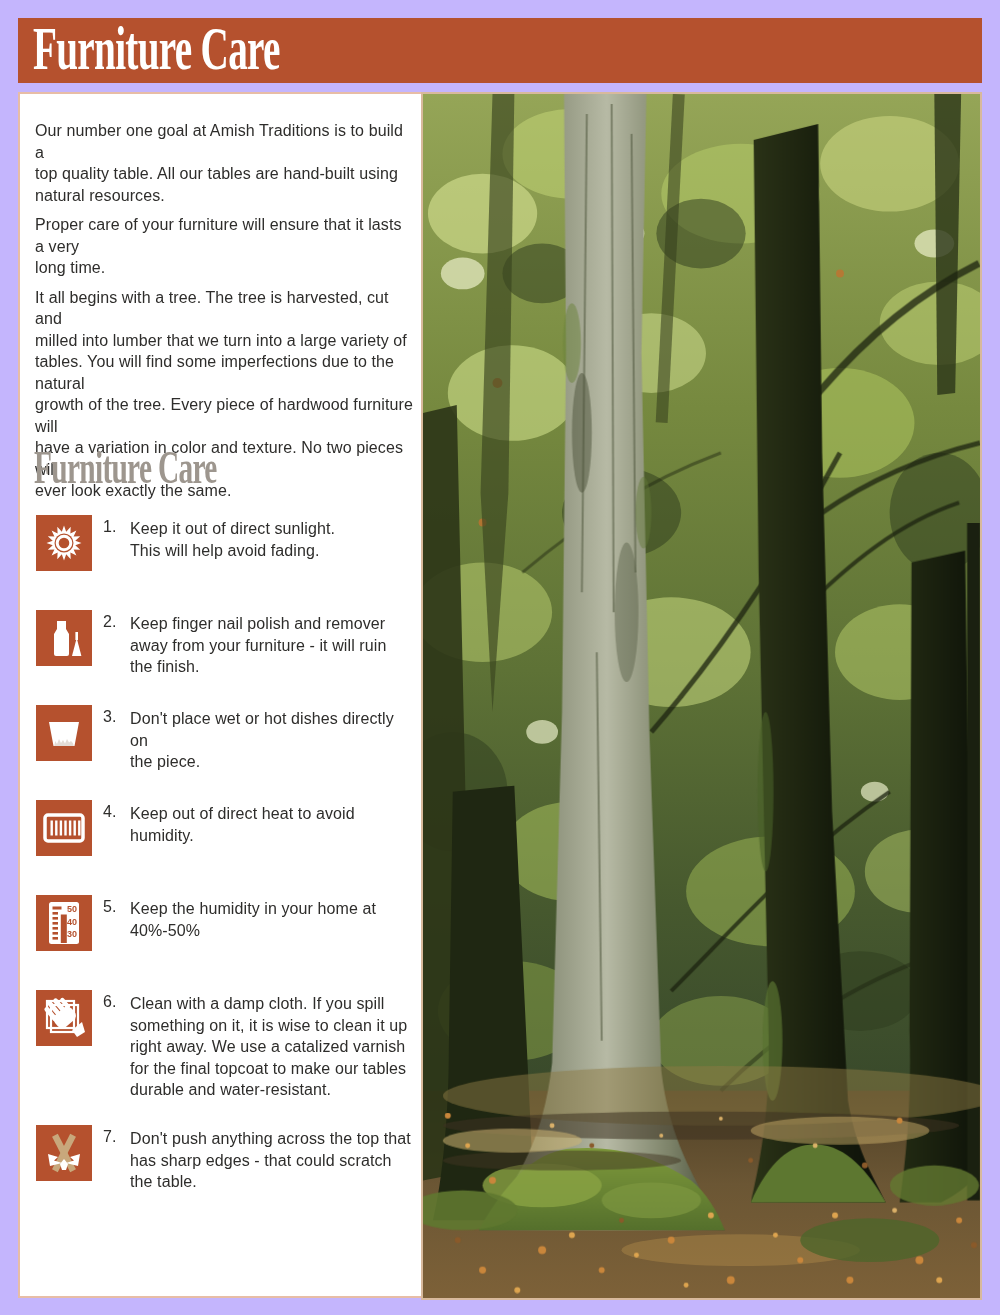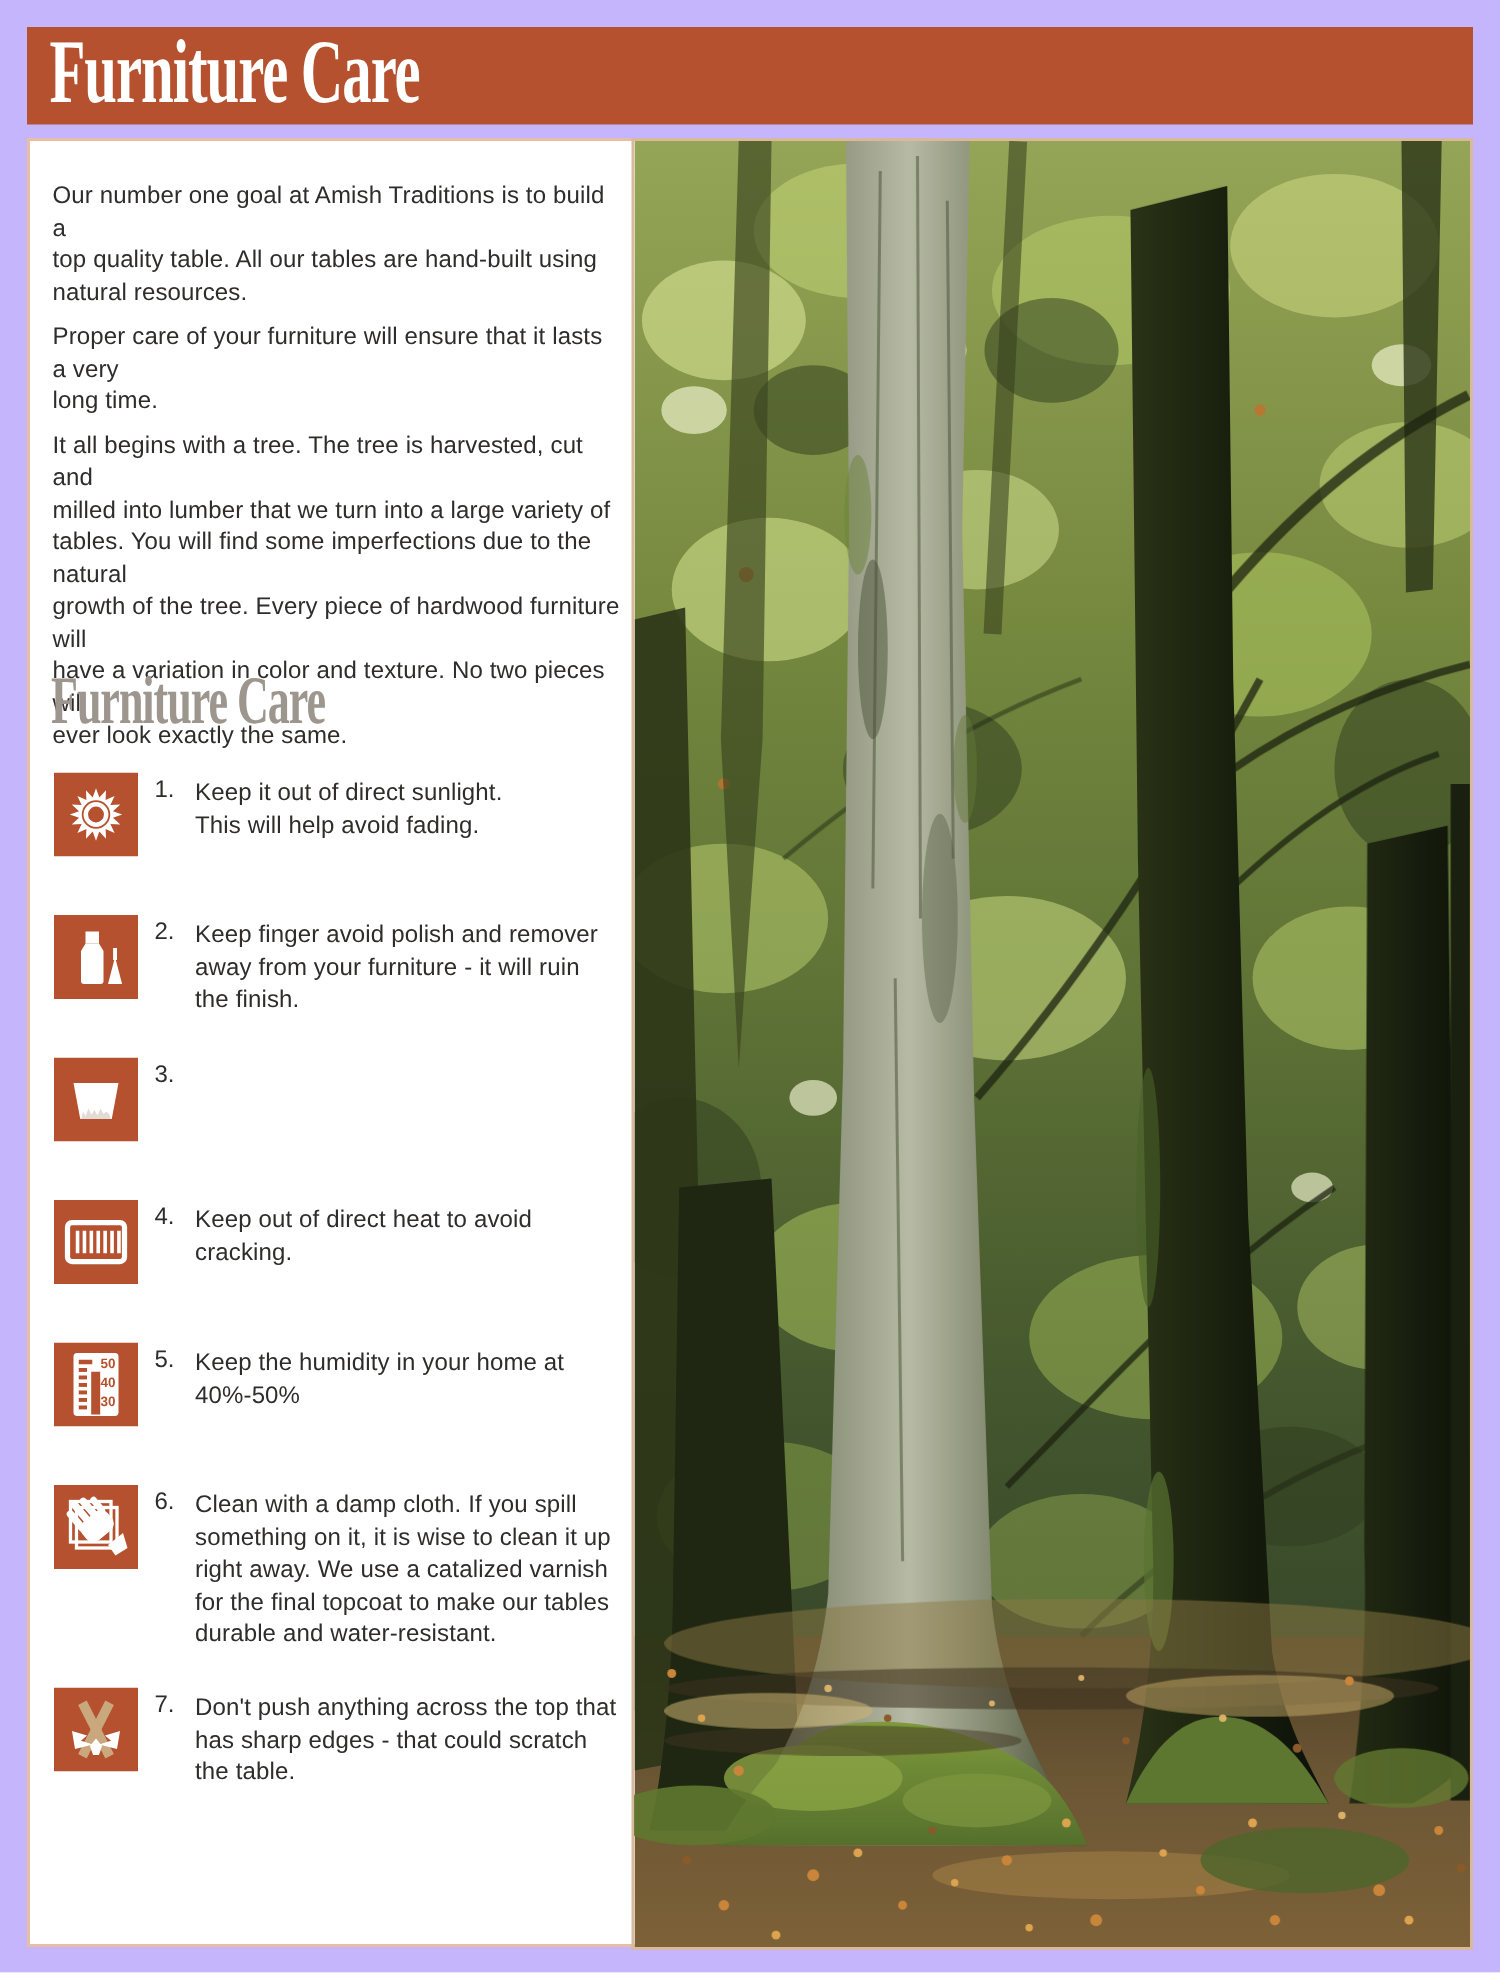--- a/index.html
+++ b/index.html
@@ -93,54 +93,56 @@
       <span class="care-icon">
         <svg viewBox="0 0 56 56">
           <rect width="56" height="56" fill="#b5512e"></rect>
           <rect x="21" y="11" width="9" height="8" fill="#ffffff"></rect>
           <path d="M21,19 L30,19 L33,24 L33,44 Q33,46 31,46 L20,46 Q18,46 18,44 L18,24 Z" fill="#ffffff"></path>
           <rect x="39.4" y="22" width="2.6" height="8" fill="#ffffff"></rect>
           <polygon points="40.7,28 36,46 45.4,46" fill="#ffffff"></polygon>
         </svg>
       </span>
       <span class="care-num">2.</span>
-      <span class="care-text">Keep finger avoid polish and remover
+      <span class="care-text">Keep finger nail polish and remover
 away from your furniture - it will ruin
 the finish.</span>
     </div>
 
     <div class="care-item" style="top:611px">
       <span class="care-icon">
         <svg viewBox="0 0 56 56">
           <rect width="56" height="56" fill="#b5512e"></rect>
           <path d="M13,17 L43,17 L38.5,41 L17.5,41 Z" fill="#ffffff"></path>
           <path d="M18.2,41 L19.2,36 L21,39 L23,34 L25,38 L27,35 L29,38.5 L31,34 L33,37.5 L35,36 L37,38.2 L37.8,41 Z" fill="#d9d0c8" opacity=".75"></path>
         </svg>
       </span>
       <span class="care-num">3.</span>
+      <span class="care-text">Don't place wet or hot dishes directly on
+the piece.</span>
     </div>
 
     <div class="care-item" style="top:706px">
       <span class="care-icon">
         <svg viewBox="0 0 56 56">
           <rect width="56" height="56" fill="#b5512e"></rect>
           <rect x="9" y="15" width="38" height="26" rx="3" fill="none" stroke="#ffffff" stroke-width="3.5"></rect>
           <g fill="#ffffff">
             <rect x="14.5" y="20.5" width="2.4" height="15"></rect>
             <rect x="19.1" y="20.5" width="2.4" height="15"></rect>
             <rect x="23.7" y="20.5" width="2.4" height="15"></rect>
             <rect x="28.3" y="20.5" width="2.4" height="15"></rect>
             <rect x="32.9" y="20.5" width="2.4" height="15"></rect>
             <rect x="37.5" y="20.5" width="2.4" height="15"></rect>
             <rect x="42.1" y="20.5" width="2.4" height="15"></rect>
           </g>
         </svg>
       </span>
       <span class="care-num">4.</span>
-      <span class="care-text">Keep out of direct heat to avoid cracking.</span>
+      <span class="care-text">Keep out of direct heat to avoid humidity.</span>
     </div>
 
     <div class="care-item" style="top:801px">
       <span class="care-icon">
         <svg viewBox="0 0 56 56">
           <rect width="56" height="56" fill="#b5512e"></rect>
           <rect x="13" y="7" width="30" height="42" rx="2.5" fill="#ffffff"></rect>
           <g fill="#b5512e">
             <rect x="16.5" y="11.5" width="9" height="3"></rect>
             <rect x="16.5" y="17" width="5.5" height="2.6"></rect>

